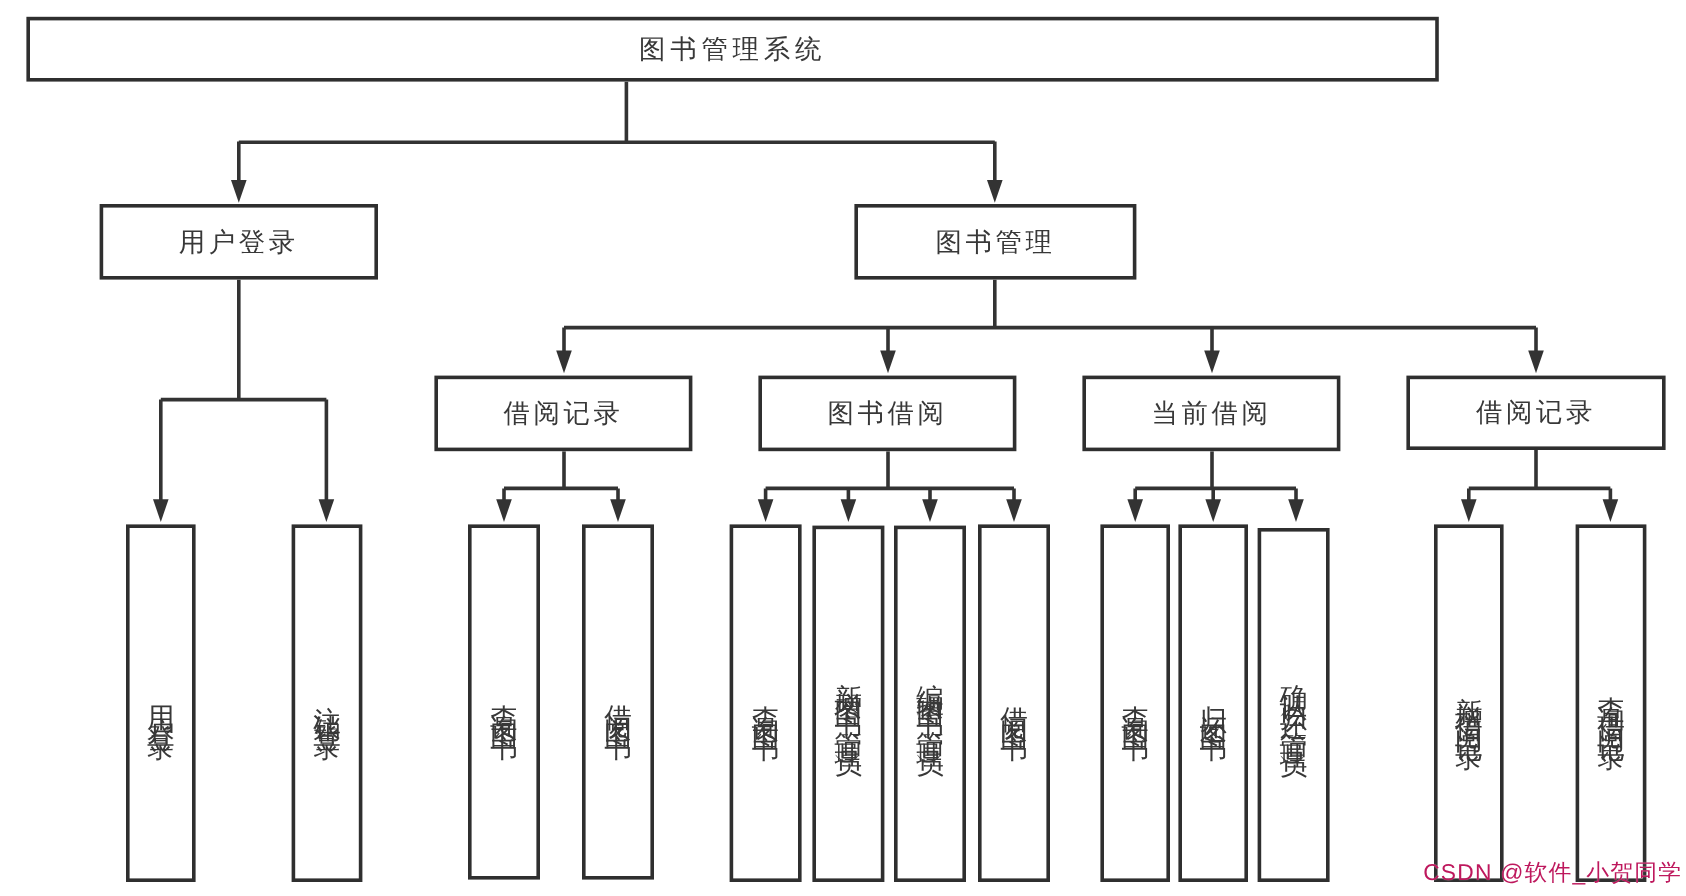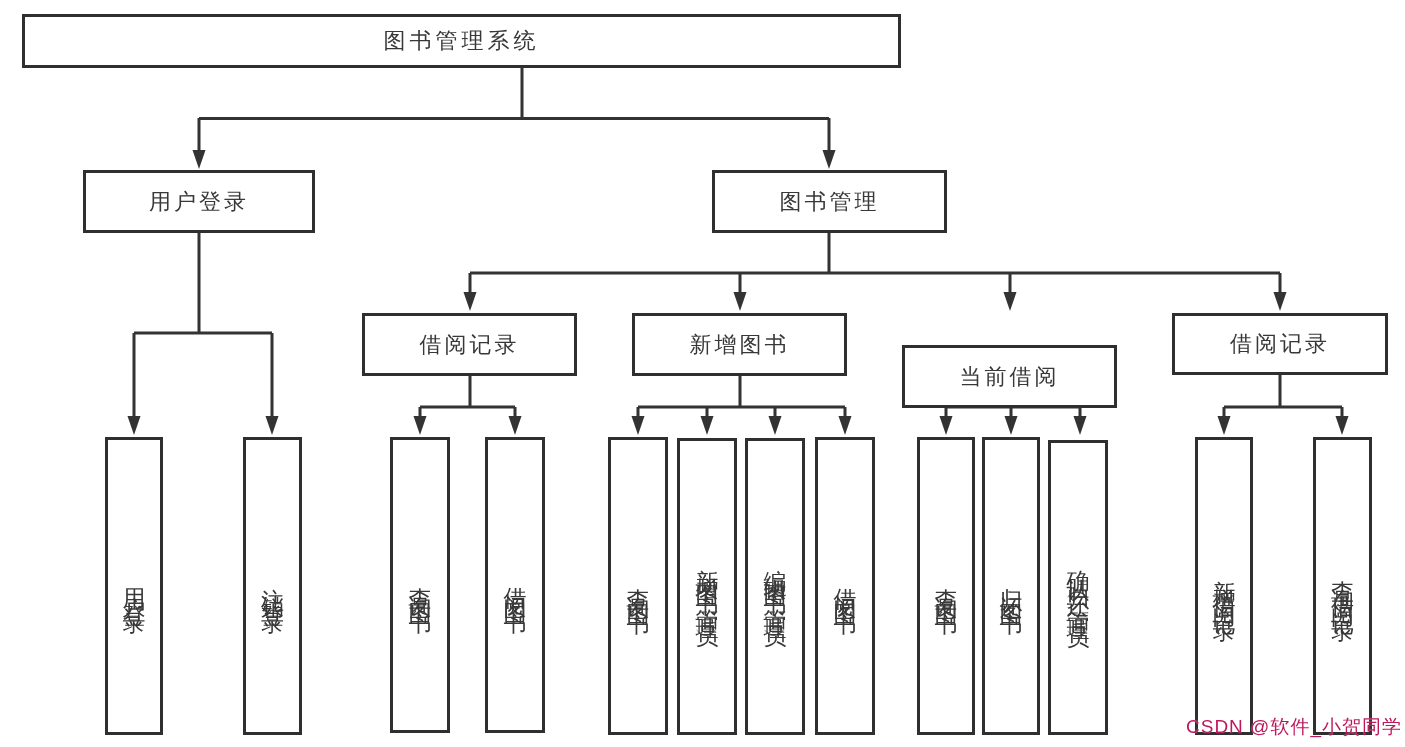--- a/index.html
+++ b/index.html
@@ -89,38 +89,38 @@
       <polygon points="768.5,416 781.5,416 775,435"></polygon>
       <polygon points="838.5,416 851.5,416 845,435"></polygon>
       <polygon points="939.5,416 952.5,416 946,435"></polygon>
       <polygon points="1004.5,416 1017.5,416 1011,435"></polygon>
       <polygon points="1073.5,416 1086.5,416 1080,435"></polygon>
       <polygon points="1217.5,416 1230.5,416 1224,435"></polygon>
       <polygon points="1335.5,416 1348.5,416 1342,435"></polygon>
     </g>
   </svg>
 
-  <div class="node hbox root-box" style="left:22px;top:14px;width:879px;height:54px;">
+  <div class="node hbox root-box" style="left:22px;top:14px;width:1177px;height:54px;">
     <span>图书管理系统</span>
   </div>
 
   <div class="node hbox" style="left:83px;top:170px;width:232px;height:63px;">
     <span>用户登录</span>
   </div>
   <div class="node hbox" style="left:712px;top:170px;width:235px;height:63px;">
     <span>图书管理</span>
   </div>
 
   <div class="node hbox" style="left:362px;top:313px;width:215px;height:63px;">
     <span>借阅记录</span>
   </div>
   <div class="node hbox" style="left:632px;top:313px;width:215px;height:63px;">
-    <span>新增图书</span>
+    <span>图书借阅</span>
   </div>
-  <div class="node hbox" style="left:902px;top:313px;width:215px;height:63px;margin-top:32px;">
+  <div class="node hbox" style="left:902px;top:313px;width:215px;height:63px;">
     <span>当前借阅</span>
   </div>
   <div class="node hbox" style="left:1172px;top:313px;width:216px;height:62px;">
     <span>借阅记录</span>
   </div>
 
   <div class="node vbox" style="left:105px;top:437px;width:58px;height:298px;">
     <span>用户登录</span>
   </div>
   <div class="node vbox" style="left:243px;top:437px;width:59px;height:298px;">

